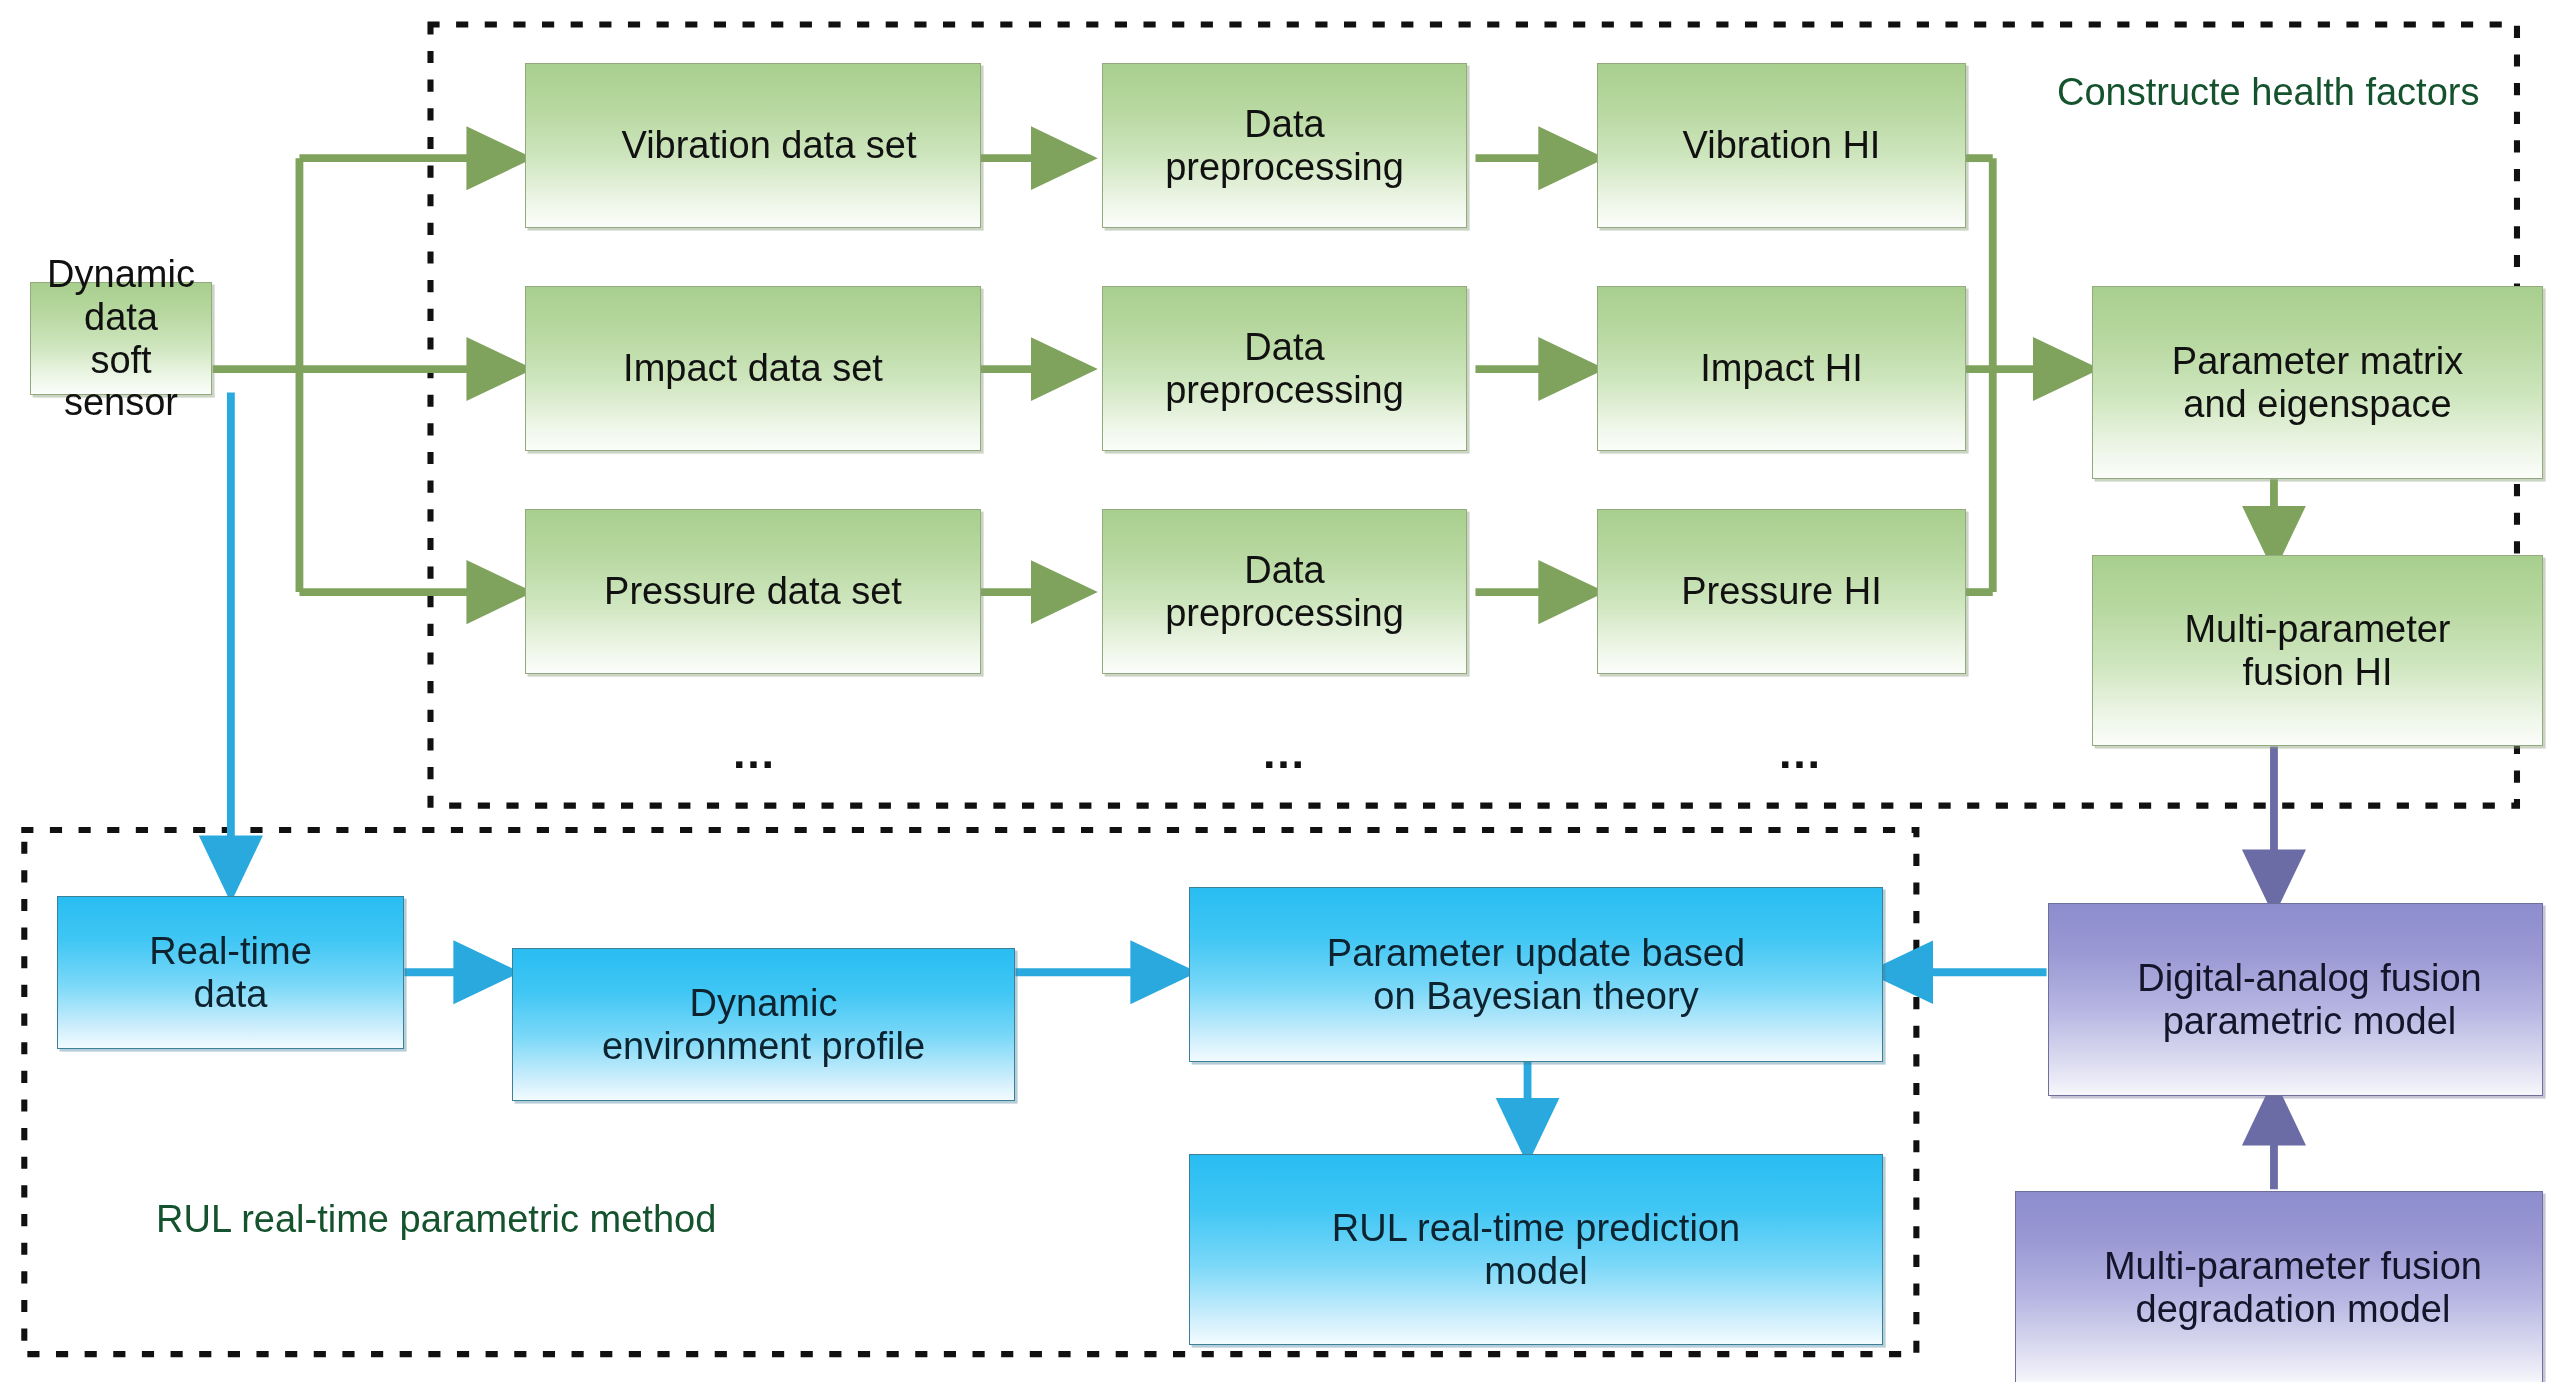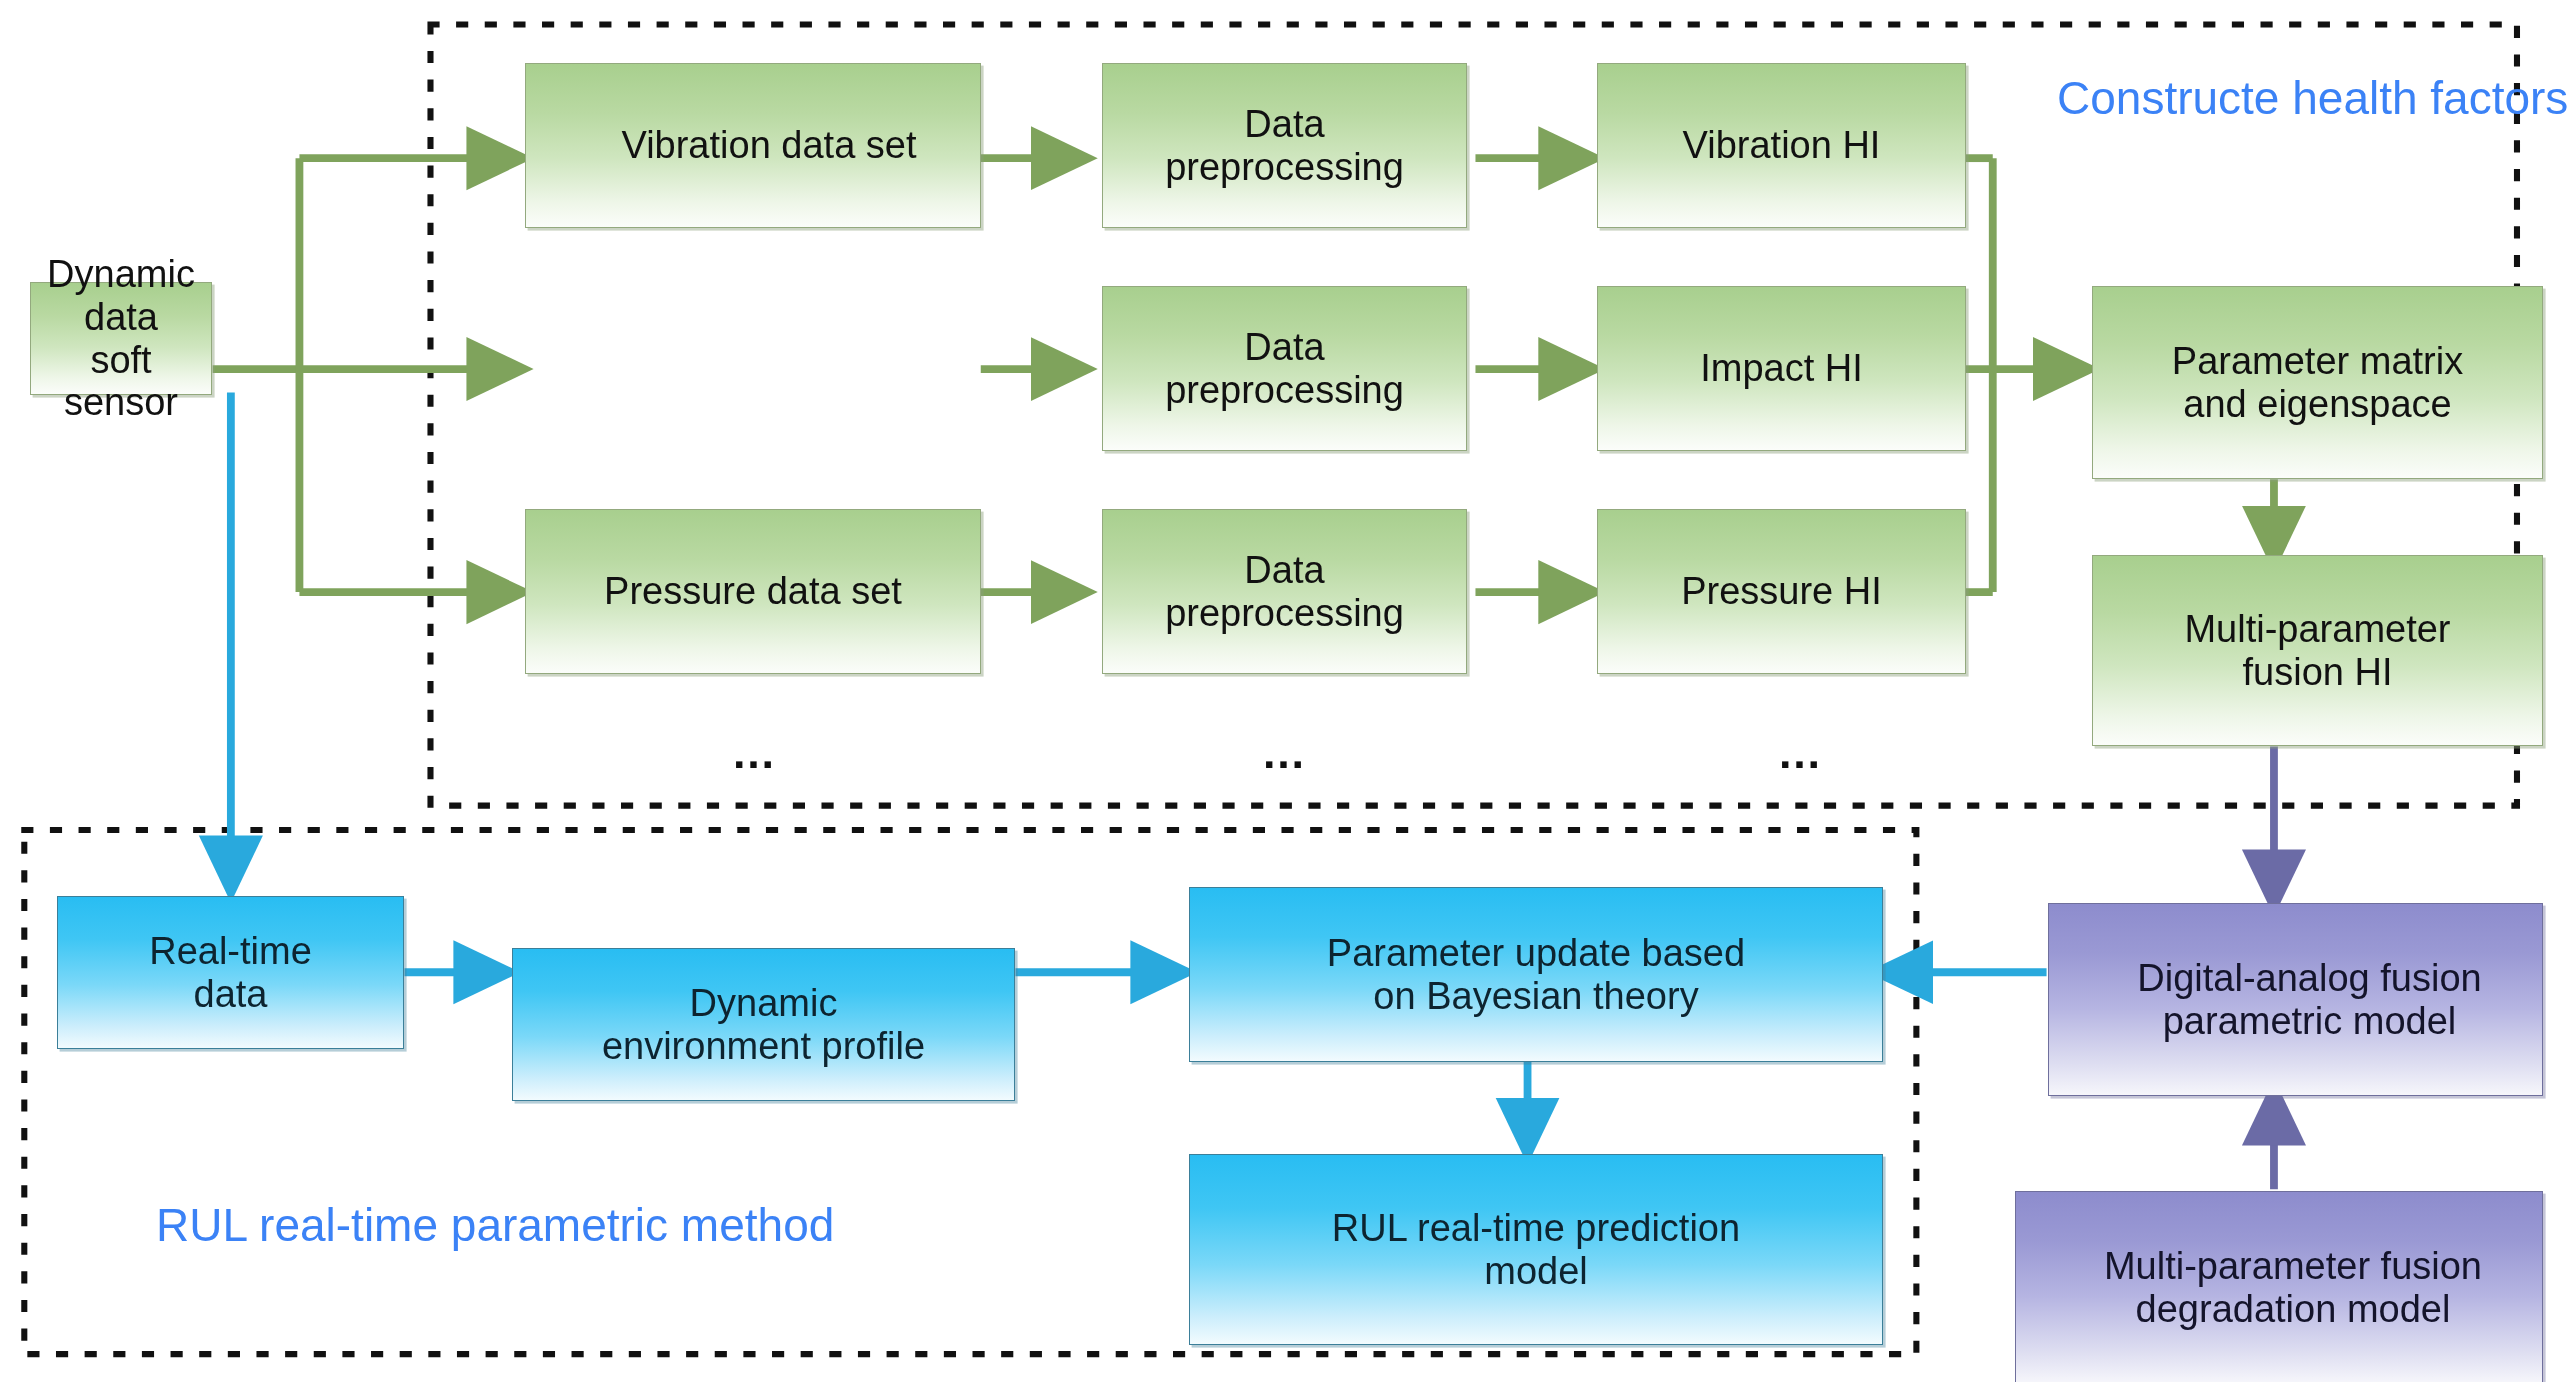--- a/index.html
+++ b/index.html
@@ -12,21 +12,21 @@
   .node .lbl{display:block;line-height:1.12;padding:0 5.2px;}
   .green{background:linear-gradient(180deg,#a8cf8e 0%,#b9d9a2 30%,#cfe6bf 58%,#eef6e8 85%,#fbfdfa 100%);
          border:1.7px solid #93a97e;color:#111;font-size:38px;
          box-shadow:2.6px 2.6px 0 rgba(140,160,125,.45);}
   .blue{background:linear-gradient(180deg,#29bdf2 0%,#3fc6f4 28%,#7ad8f8 58%,#cdeefc 86%,#f2fbfe 100%);
         border:1.7px solid #3b7f99;color:#0d2430;font-size:38px;
         box-shadow:2.6px 2.6px 0 rgba(70,130,155,.40);}
   .purple{background:linear-gradient(180deg,#8d8ccd 0%,#9a99d4 26%,#b6b5e2 55%,#dedef1 84%,#f6f6fb 100%);
           border:1.7px solid #6f6f9c;color:#14142b;font-size:38px;
           box-shadow:2.6px 2.6px 0 rgba(110,110,155,.40);padding-left:28px;}
-  .caption{position:absolute;font-size:46px;color:#3b82f6;white-space:nowrap;}
+  .caption{position:absolute;font-size:38px;color:#14532d;white-space:nowrap;}
   .ellipsis{position:absolute;font-size:45px;font-weight:700;color:#111;letter-spacing:1.7px;}
 </style>
 </head>
 <body>
 
 <div id="stage">
 
   <svg viewBox="0 0 2968 1593">
     <defs>
       <marker id="ag" markerWidth="9" markerHeight="9" refX="6.4" refY="4.5" orient="auto" markerUnits="strokeWidth">
@@ -81,20 +81,23 @@
     </g>
   </svg>
 
   <div class="node green" style="left:30px;top:282px;width:182px;height:113px;">
     <span class="lbl">Dynamic data<br>soft sensor</span>
   </div>
 
   <div class="node green" style="left:525px;top:63px;width:456px;height:165px;padding-left:32px;">
     <span class="lbl">Vibration data set</span>
   </div>
+  <div class="node green" style="left:525px;top:286px;width:456px;height:165px;">
+    <span class="lbl">Impact data set</span>
+  </div>
   <div class="node green" style="left:525px;top:509px;width:456px;height:165px;">
     <span class="lbl">Pressure data set</span>
   </div>
 
   <div class="node green" style="left:1102px;top:63px;width:365px;height:165px;">
     <span class="lbl">Data<br>preprocessing</span>
   </div>
   <div class="node green" style="left:1102px;top:286px;width:365px;height:165px;">
     <span class="lbl">Data<br>preprocessing</span>
   </div>

